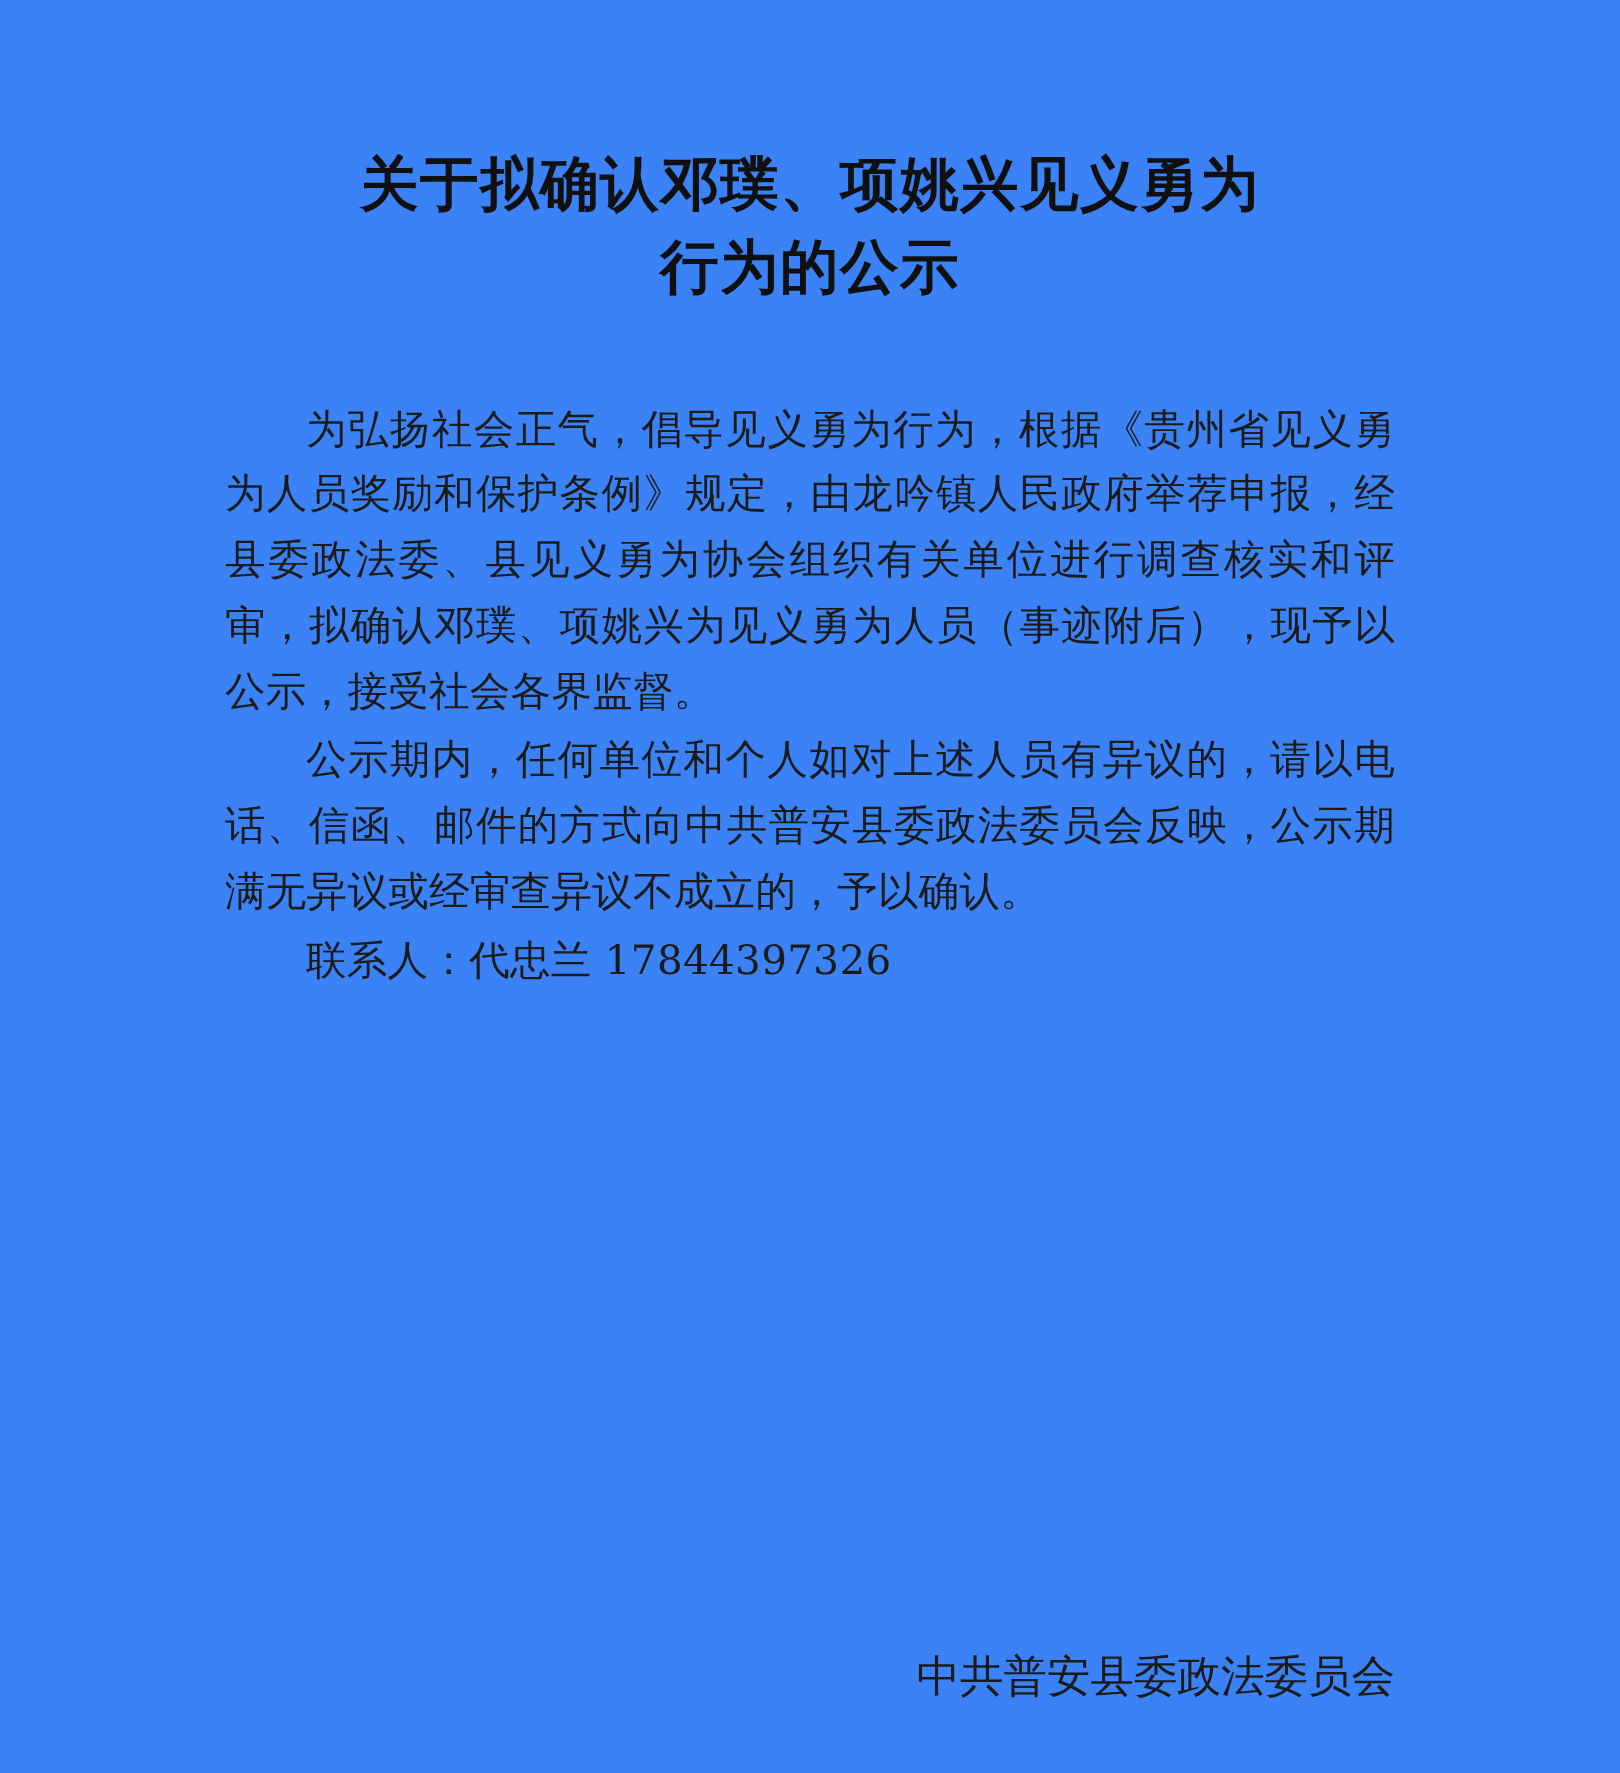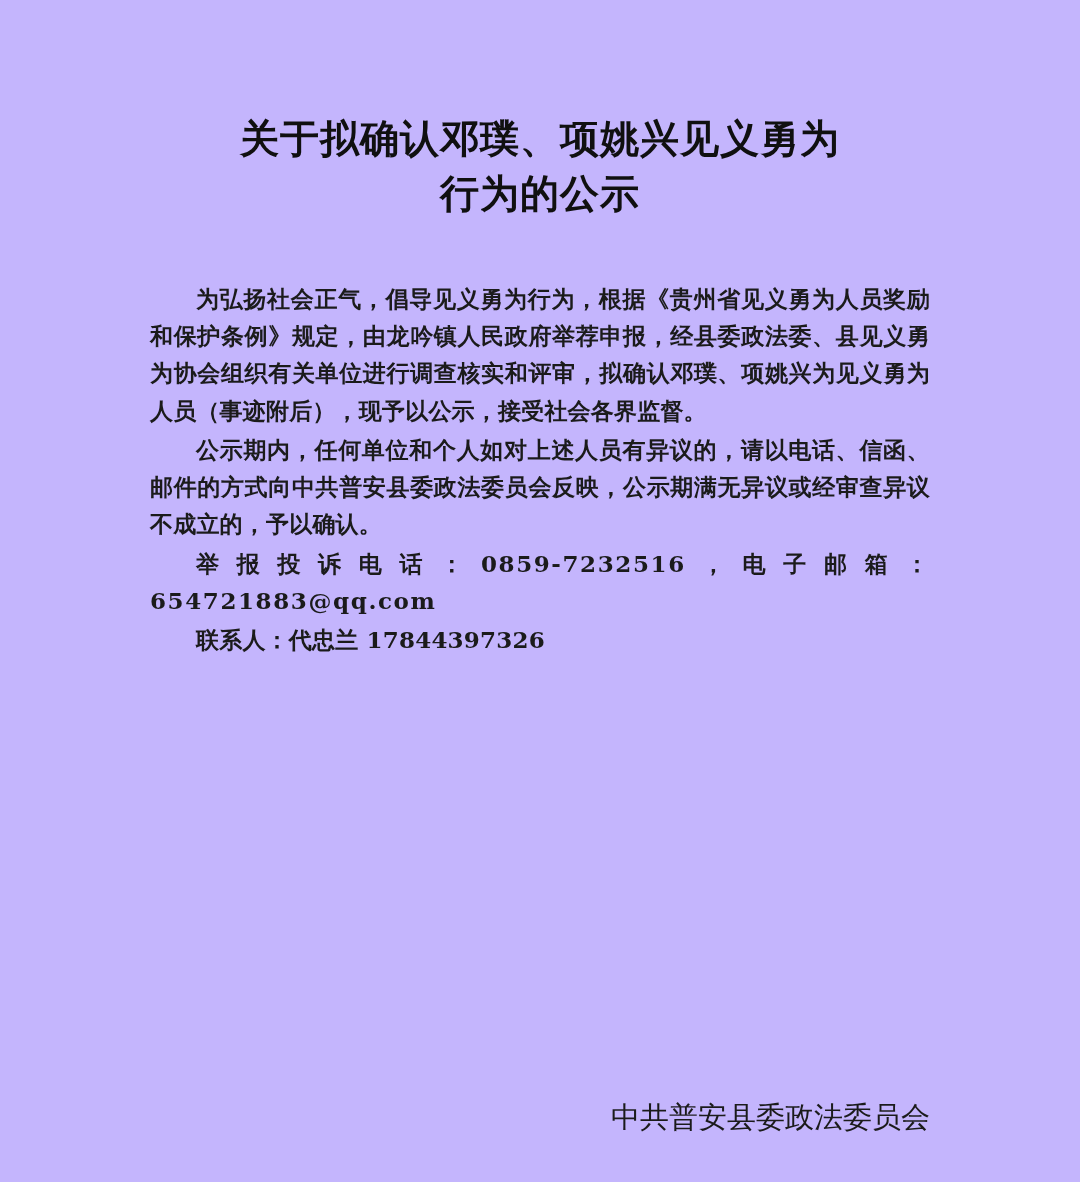--- a/index.html
+++ b/index.html
@@ -12,48 +12,47 @@
     height: 1182px;
     font-family: "DejaVu Serif", "Liberation Serif", serif;
     color: #1a1a1a;
     overflow: hidden;
   }
   .page {
     position: relative;
     width: 1080px;
     height: 1182px;
     box-sizing: border-box;
-    padding: 16px 150px;
-    background: #c4b5fd;
+    padding: 1px 150px;
+    background: #3b82f6;
   }
   .doc-title {
     text-align: center;
     font-family: "DejaVu Serif", "Liberation Serif", serif;
     font-weight: bold;
     font-size: 39px;
     line-height: 1.42;
     letter-spacing: 1px;
     margin: 0;
     padding-top: 95px;
     color: #101010;
     white-space: pre-line;
   }
   .body-block {
     margin-top: 58px;
   }
   p.para {
     margin: 0 0 2px 0;
-    font-size: 23px;
+    font-size: 27px;
     line-height: 1.62;
     text-align: justify;
     text-justify: inter-ideograph;
     text-indent: 2em;
     color: #1b1b1b;
     letter-spacing: 0.2px;
-    font-weight: bold;
   }
   p.para.loose {
     letter-spacing: 1.6px;
   }
   .sign-block {
     position: absolute;
     right: 150px;
     bottom: 40px;
     text-align: center;
     font-size: 29px;
@@ -74,21 +73,20 @@
 <body>
 
 <div class="page">
 
   <h1 class="doc-title">关于拟确认邓璞、项姚兴见义勇为
 行为的公示</h1>
 
   <div class="body-block">
     <p class="para">为弘扬社会正气，倡导见义勇为行为，根据《贵州省见义勇为人员奖励和保护条例》规定，由龙吟镇人民政府举荐申报，经县委政法委、县见义勇为协会组织有关单位进行调查核实和评审，拟确认邓璞、项姚兴为见义勇为人员（事迹附后），现予以公示，接受社会各界监督。</p>
     <p class="para">公示期内，任何单位和个人如对上述人员有异议的，请以电话、信函、邮件的方式向中共普安县委政法委员会反映，公示期满无异议或经审查异议不成立的，予以确认。</p>
-    <p class="para loose">举报投诉电话：0859-7232516，电子邮箱：654721883@qq.com</p>
     <p class="para">联系人：代忠兰 17844397326</p>
   </div>
 
   <div class="sign-block">
     <span class="sign-line">中共普安县委政法委员会</span>
   </div>
 
 </div>
 
 </body></html>

